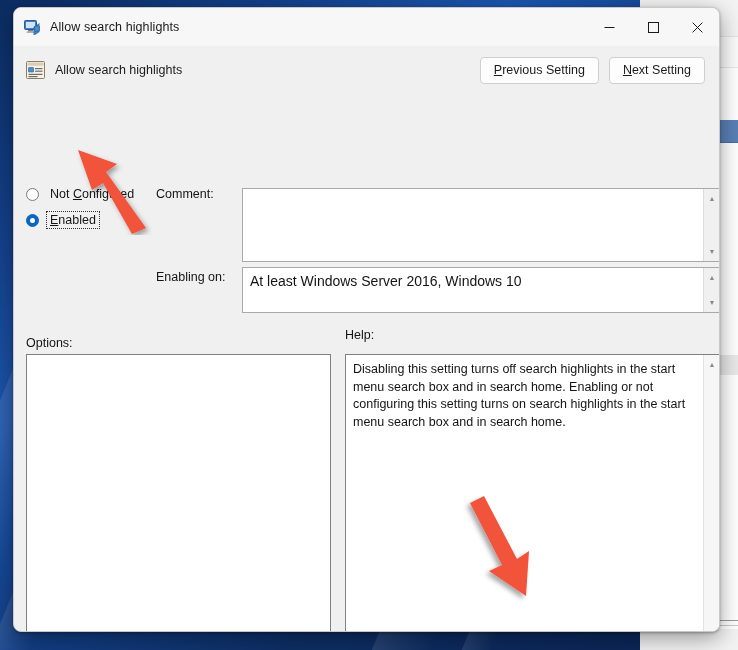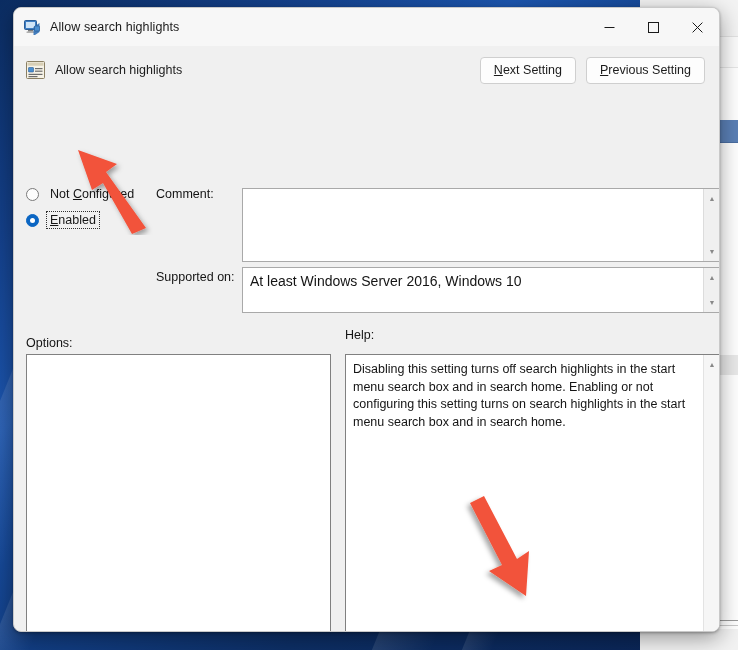--- a/index.html
+++ b/index.html
@@ -328,22 +328,22 @@
           <rect x="1.5" y="1.5" width="16" height="3.2" fill="#d8cfb6"></rect>
           <rect x="2.5" y="6.5" width="5" height="4.5" rx="0.5" fill="#4a8ed0" stroke="#2a5d97" stroke-width="0.6"></rect>
           <rect x="9" y="7" width="7.5" height="1.2" fill="#6d6d6d"></rect>
           <rect x="9" y="9.6" width="7.5" height="1.2" fill="#6d6d6d"></rect>
           <rect x="2.5" y="12.8" width="14" height="1.2" fill="#6d6d6d"></rect>
           <rect x="2.5" y="15" width="9" height="1.2" fill="#6d6d6d"></rect>
         </svg>
       </span>
       <span class="hdr-title">Allow search highlights</span>
       <div class="hdr-buttons">
+        <button class="btn"><u>P</u><span>revious Setting</span></button>
         <button class="btn"><u>N</u><span>ext Setting</span></button>
-        <button class="btn"><u>P</u><span>revious Setting</span></button>
       </div>
     </div>
 
     <div class="content">
 
       <div class="radios">
         <div class="radio-row">
           <span class="rdo"></span>
           <span class="rdo-label">Not <u>C</u>onfigured</span>
         </div>
@@ -355,21 +355,21 @@
 
       <div class="lbl" style="left:142px; top:93px;">Comment:</div>
       <div class="field" style="left:228px; top:94px; width:479px; height:74px;">
         <div class="ftext"></div>
         <div class="vscroll">
           <div class="arr up">▲</div>
           <div class="arr dn">▼</div>
         </div>
       </div>
 
-      <div class="lbl" style="left:142px; top:176px;">Supported on:</div>
+      <div class="lbl" style="left:142px; top:176px;">Enabling on:</div>
       <div class="field" style="left:228px; top:173px; width:479px; height:46px;">
         <div class="ftext">At least Windows Server 2016, Windows 10</div>
         <div class="vscroll">
           <div class="arr up">▲</div>
           <div class="arr dn">▼</div>
         </div>
       </div>
 
       <div class="lbl" style="left:12px; top:242px;">Options:</div>
       <div class="panel-box" style="left:12px; top:260px; width:305px; height:327px;">

